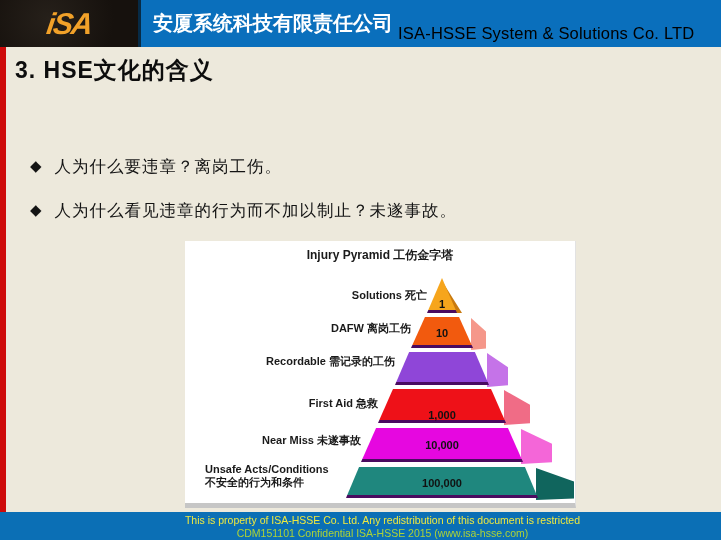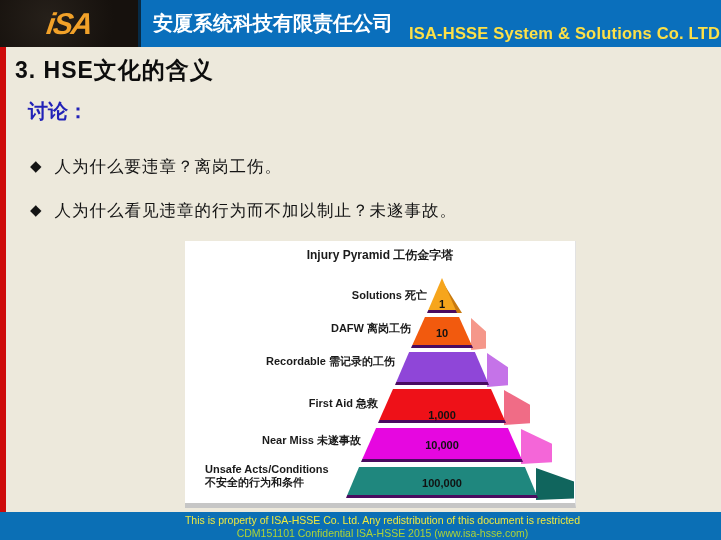--- a/index.html
+++ b/index.html
@@ -9,23 +9,23 @@
     font-family:"Liberation Sans",sans-serif;
   }
   
   .logo-block{position:absolute;left:0;top:0;width:138px;height:47px;
     background:radial-gradient(circle at 35% 40%, #26201a 0%, #16110d 70%);
     display:flex;align-items:center;justify-content:center;}
   .logo-text{font-size:30px;font-weight:900;font-style:italic;color:#F1A129;
     letter-spacing:-2px;transform:skewX(-8deg);line-height:1;}
   .brand-block{position:absolute;left:138px;top:0;width:583px;height:47px;
     background:#0A6FBC;border-left:3px solid #072b46;
-    display:flex;align-items:center;gap:16px;padding-left:12px;box-sizing:border-box;}
+    display:flex;align-items:center;gap:5px;padding-left:12px;box-sizing:border-box;}
   .company-cn{color:#fff;font-weight:bold;font-size:20px;white-space:nowrap;}
-  .company-en{color:#fde047;font-weight:bold;font-size:16.5px;white-space:nowrap;letter-spacing:.2px;margin-top:20px;}
+  .company-en{color:#000000;font-weight:normal;font-size:16.5px;white-space:nowrap;letter-spacing:.2px;margin-top:20px;}
   
   .red-strip{position:absolute;left:0;top:47px;width:6px;height:465px;background:#CE0A0A;}
   
   .page-title{position:absolute;left:15px;top:55px;font-size:23px;font-weight:bold;
     color:#0d0d0d;letter-spacing:1px;}
   .discussion{position:absolute;left:28px;top:98px;font-size:20px;font-weight:bold;
     color:#2222B8;font-family:"DejaVu Serif",serif;}
   .bullet-row{position:absolute;left:30px;display:flex;align-items:flex-start;
     font-family:"DejaVu Serif",serif;color:#141414;}
   .bullet-row .marker{font-size:15px;margin-right:13px;line-height:21px;font-family:"DejaVu Sans",sans-serif;}
@@ -84,21 +84,20 @@
   <div class="logo-block">
     <span class="logo-text" style="color: rgb(241, 161, 41);">iSA</span>
   </div>
   <div class="brand-block" style="background: rgb(10, 111, 188);">
     <span class="company-cn">安厦系统科技有限责任公司</span>
     <span class="company-en">ISA-HSSE  System &amp; Solutions Co. LTD</span>
   </div>
   <div class="red-strip" style="background: rgb(206, 10, 10);"></div>
 
   <div class="page-title">3.  HSE文化的含义</div>
-  <div class="discussion" style="color: rgb(34, 34, 184);">讨论：</div>
 
   <div class="bullet-row bullet-1">
     <span class="marker">◆</span>
     <span class="btext">人为什么要违章？离岗工伤。</span>
   </div>
   <div class="bullet-row bullet-2">
     <span class="marker">◆</span>
     <span class="btext">人为什么看见违章的行为而不加以制止？未遂事故。</span>
   </div>
 

